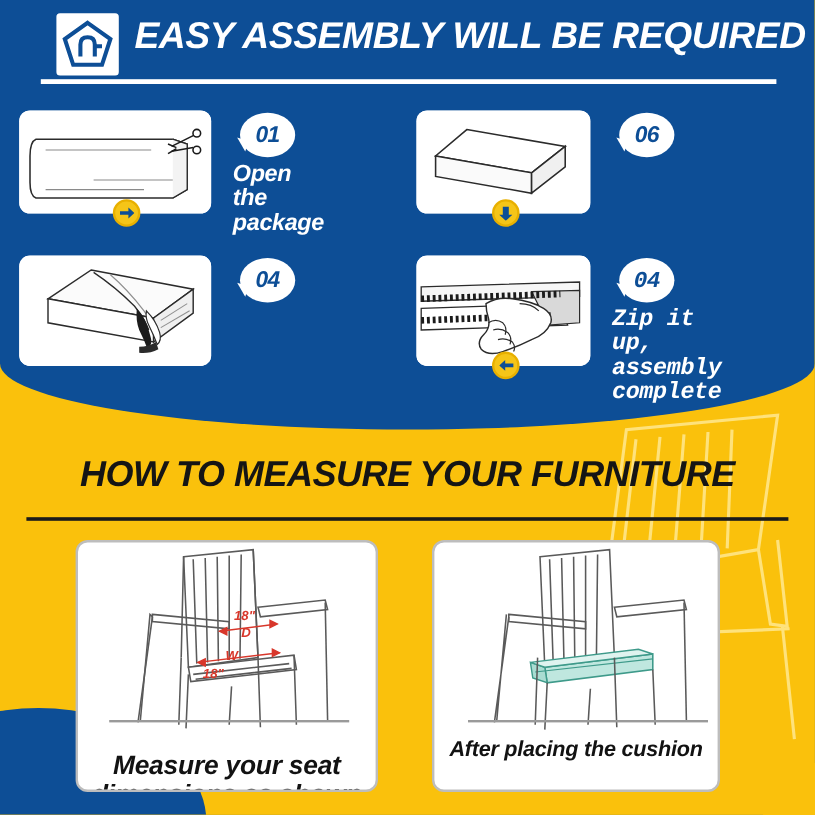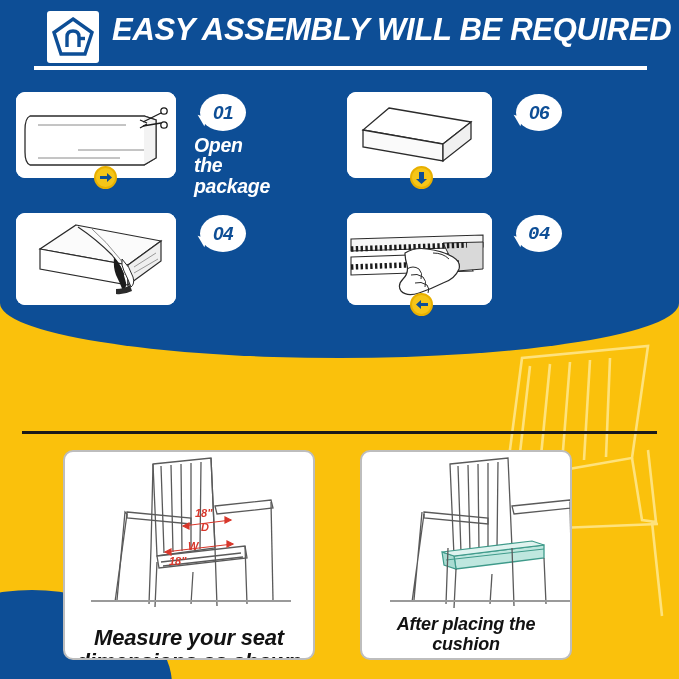--- a/index.html
+++ b/index.html
@@ -227,40 +227,43 @@
         <svg width="12" height="11" viewBox="0 0 12 11">
             <path d="M12 4 L5 4 L5 1 L0 5.5 L5 10 L5 7 L12 7 Z" fill="#0D4E96"></path>
           </svg>
       </div>
       <div class="step-text" style="left:163px;top:2px;font-family:Liberation Mono, monospace;">
         <div class="bubble">
           <div class="tail"></div>
             <div class="circle"></div>
           <div class="num">04</div>
         </div>
+        <div class="step-label">Zip it up, assembly
+complete</div>
       </div>
     </div>
   </div>
 
   <div class="yellow-deco">
     <svg width="300" height="300" viewBox="0 0 300 300">
       <g fill="none" stroke="#FFE890" stroke-width="2.6" opacity="0.85">
         <path d="M116 150 L132 28 L258 16 L242 128 Z"></path>
         <path d="M140 36 L128 140 M160 34 L150 136 M180 32 L172 133 M200 30 L194 130 M220 28 L216 127"></path>
         <path d="M60 130 L120 144 L120 156 L60 142 Z"></path>
         <path d="M116 150 L120 200 L132 206 L128 156"></path>
         <path d="M242 128 L252 190 L266 192 L258 120"></path>
         <path d="M120 200 L268 194"></path>
         <path d="M116 150 L70 168 L74 176 L120 160"></path>
         <path d="M124 205 L118 290 M262 192 L272 286"></path>
         <path d="M146 210 L140 268"></path>
       </g>
     </svg>
   </div>
 
+  <div class="measure-title">HOW TO MEASURE YOUR FURNITURE</div>
   <div class="measure-rule"></div>
   <div class="blue-corner"></div>
 
   <div class="mcard" style="left:63px;top:450px;width:252px;height:210px;">
     <div class="art">
       <svg width="252" height="160" viewBox="0 0 252 160">
         <g fill="none" stroke="#5a5a5a" stroke-width="1.3">
           <path d="M88 12 L146 6 L150 96 L92 104 Z"></path>
           <path d="M96 14 L99 101 M106 13 L108 100 M116 12 L117 99 M126 11 L126 98 M136 10 L135 97"></path>
           <path d="M88 12 L86 96 M146 6 L150 96"></path>
@@ -289,21 +292,21 @@
           <text x="123" y="98">W</text>
           <text x="104" y="113">18"</text>
         </g>
       </svg>
     </div>
     <div class="divider" style="left:26px;top:148px;width:200px;"></div>
     <div class="caption" style="top:158px;font-size:22px;margin-top:16px;">Measure your seat
 dimensions as shown</div>
   </div>
 
-  <div class="mcard" style="left:360px;top:450px;width:212px;height:210px;">
+  <div class="mcard" style="left:360px;top:450px;width:240px;height:210px;">
     <div class="art">
       <svg width="256" height="160" viewBox="0 0 256 160">
         <g fill="none" stroke="#5a5a5a" stroke-width="1.3">
           <path d="M88 12 L146 6 L150 96 L92 104 Z"></path>
           <path d="M96 14 L99 101 M106 13 L108 100 M116 12 L117 99 M126 11 L126 98 M136 10 L135 97"></path>
           <path d="M62 60 L126 66 L126 72 L62 66 Z"></path>
           <path d="M150 54 L208 48 L210 56 L152 62 Z"></path>
         </g>
         <g>
           <path d="M92 104 L182 93 L182 106 L94 117 Z" fill="#BFE7DF" stroke="#3E9A8A" stroke-width="1.3"></path>

